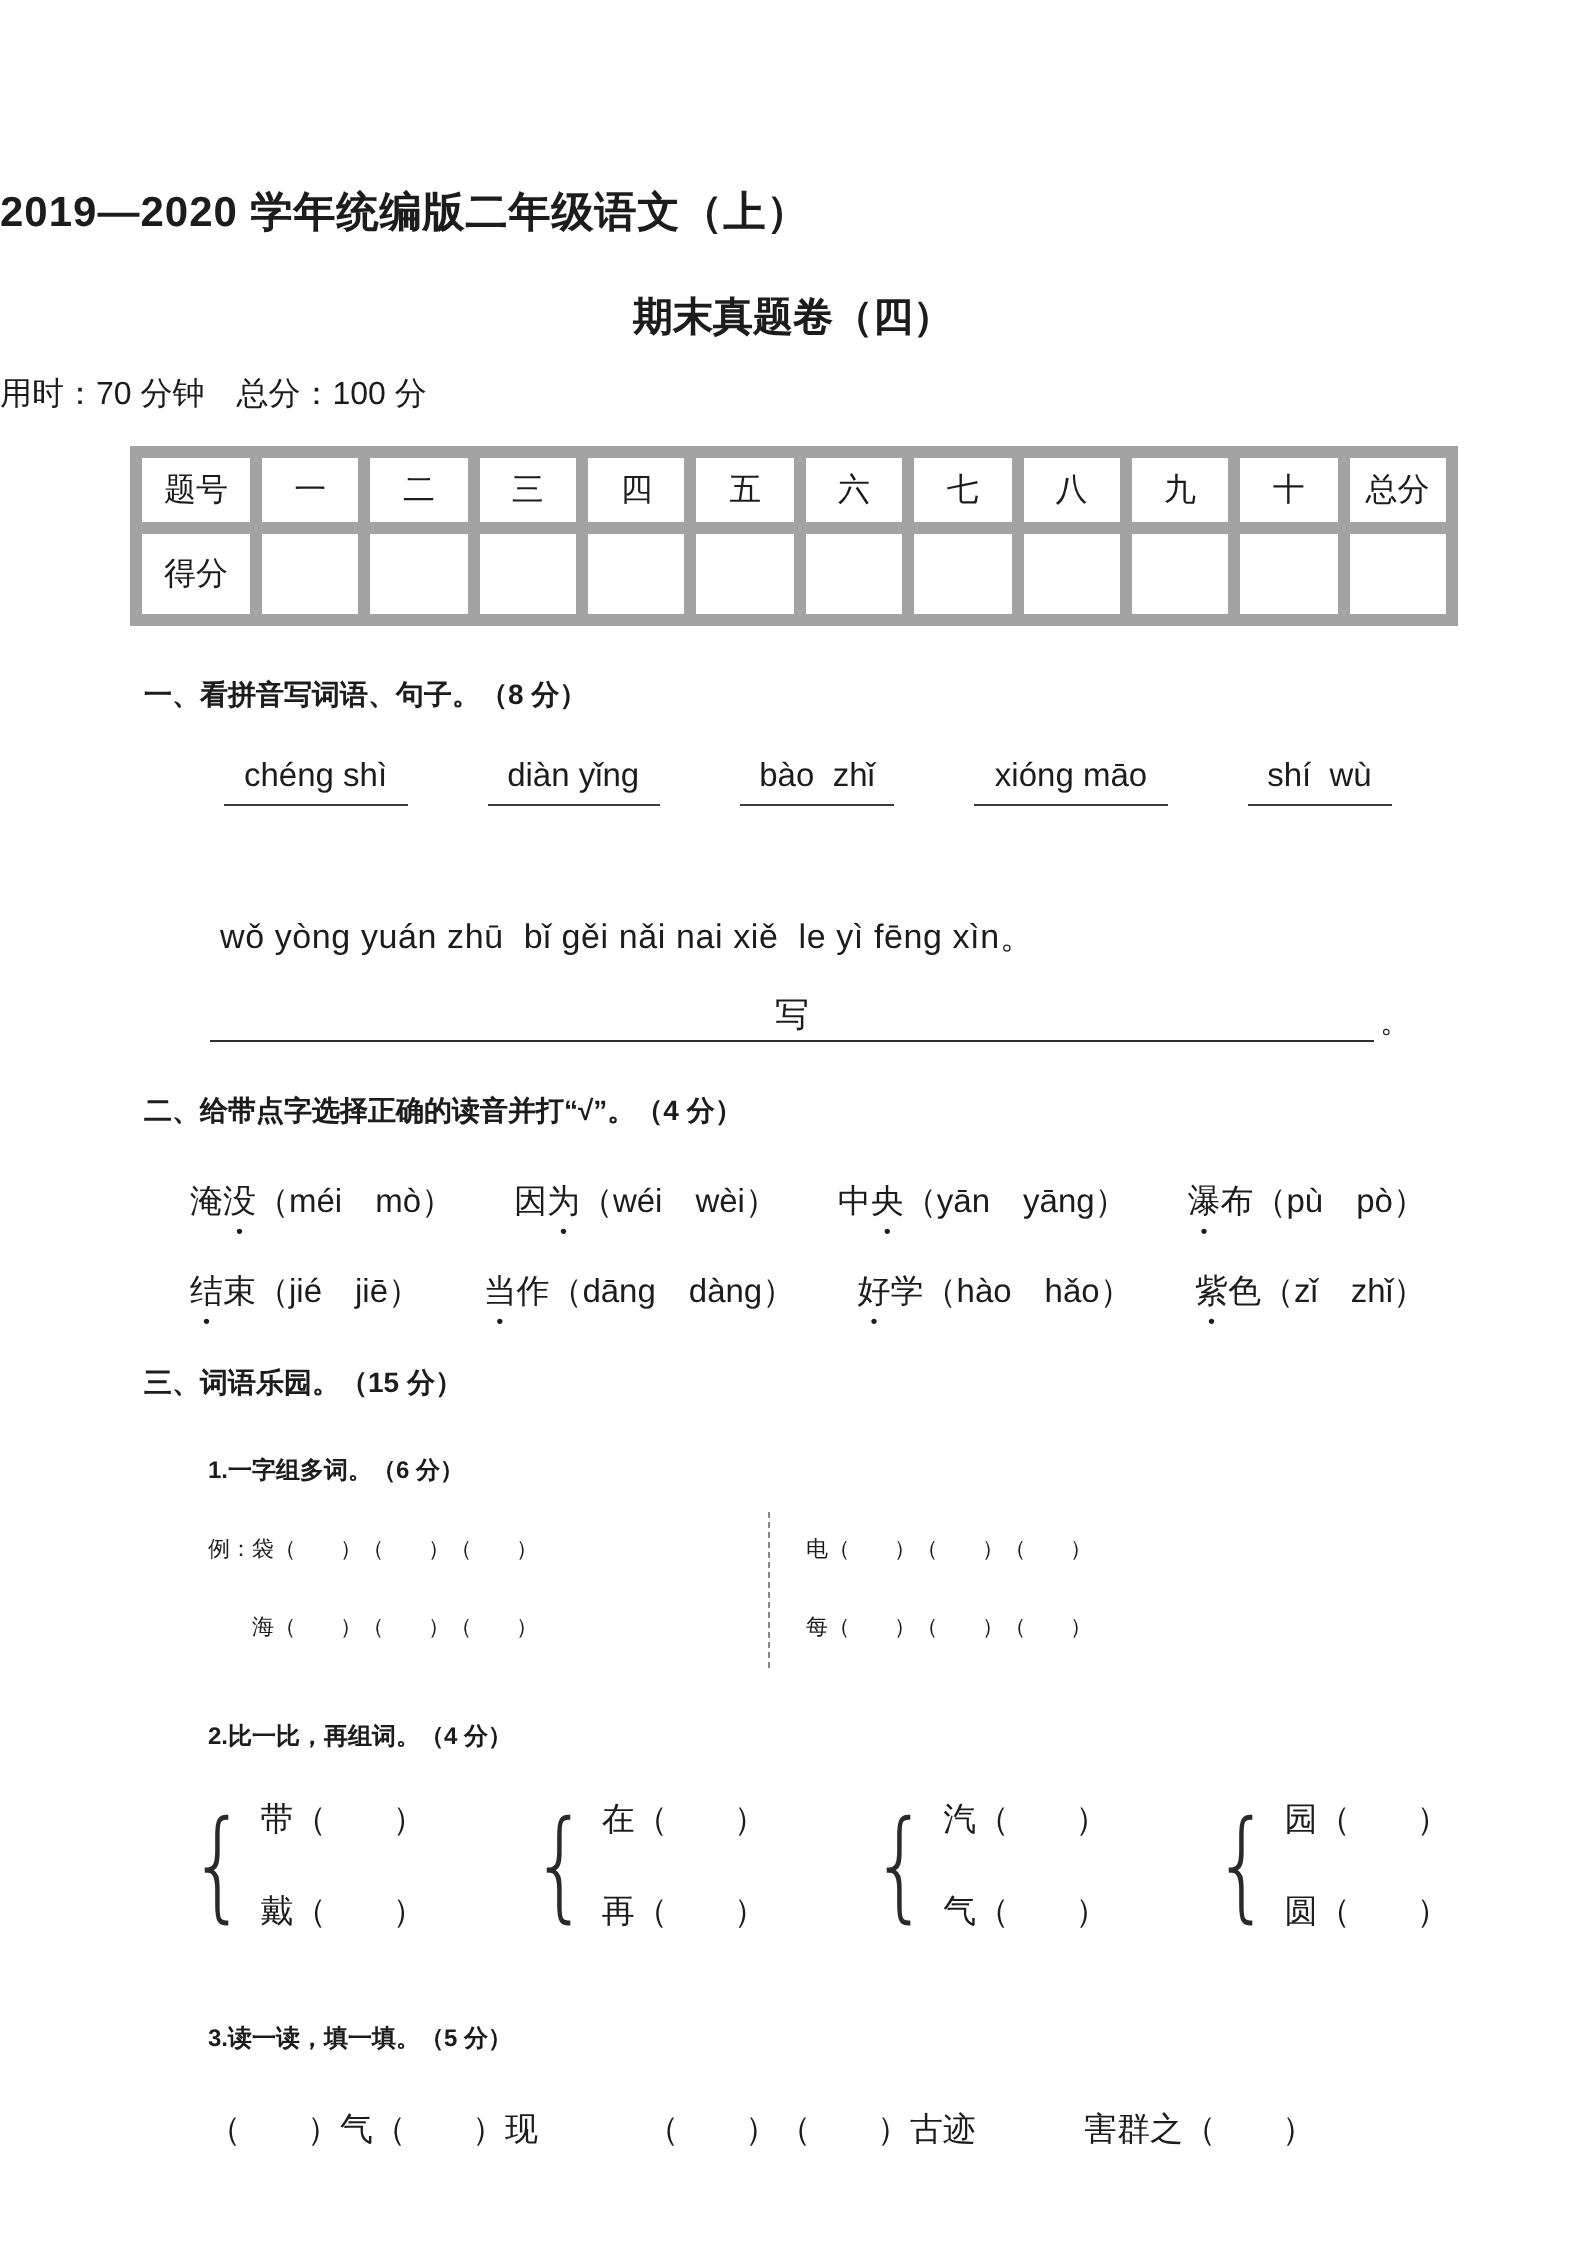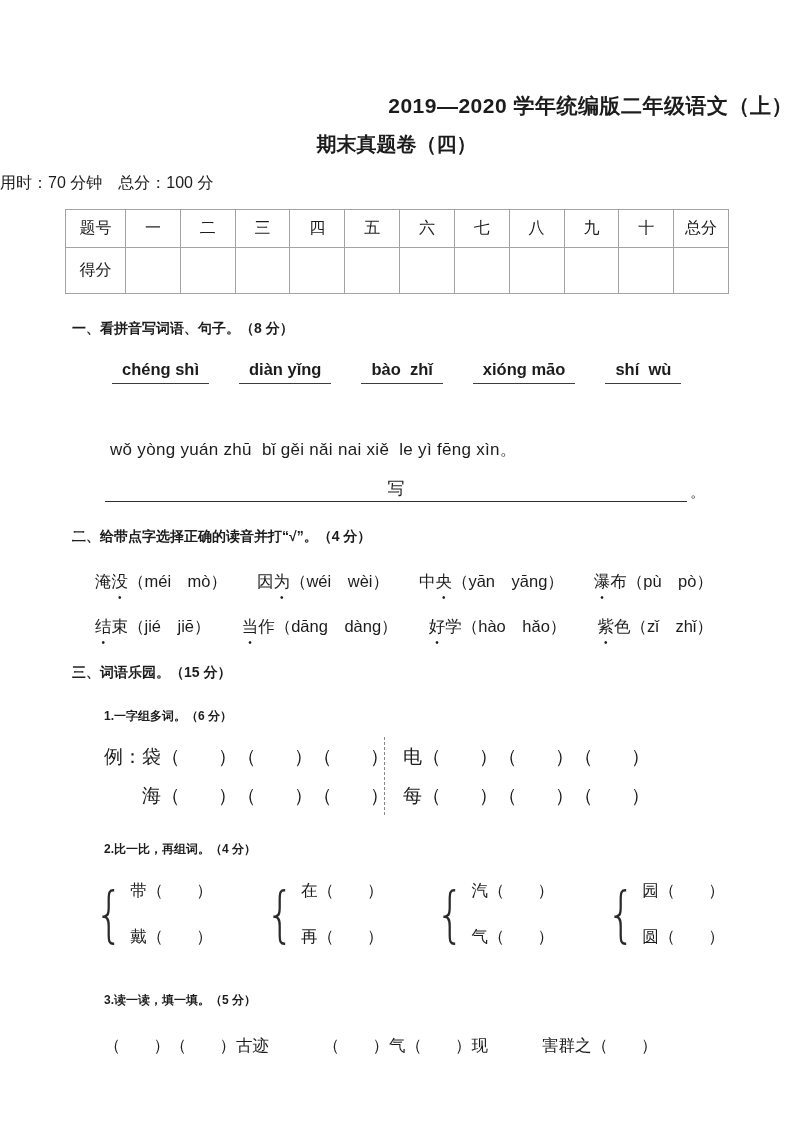--- a/index.html
+++ b/index.html
@@ -9,46 +9,46 @@
     font-family: "Liberation Sans", sans-serif;
     color: #1c1c1c;
     position: relative;
     overflow: hidden;
   }
   .pre { white-space: pre; }
 
   
   .title {
     margin-top: 92px;
-    text-align: right;
+    text-align: left;
     font-size: 21px;
     font-weight: bold;
     letter-spacing: 0.5px;
   }
   .subtitle {
-    margin-top: 11px;
+    margin-top: 25px;
     text-align: center;
     font-size: 20px;
     font-weight: bold;
   }
   .meta {
     margin-top: 15px;
     text-align: left;
     font-size: 16px;
   }
 
   
   table.score {
     margin: 15px 0 0 65px;
     border-collapse: collapse;
     table-layout: fixed;
     width: 664px;
   }
   table.score td {
-    border: 1px solid #a3a3a3;
+    border: 6px solid #a3a3a3;
     text-align: center;
     font-size: 16px;
     padding: 0;
   }
   table.score tr.hdr td { height: 38px; }
   table.score tr.scr td { height: 46px; }
   table.score td.first { width: 60px; }
 
   
   .sec-heading {
@@ -59,23 +59,22 @@
   .sub-heading {
     margin: 26px 0 0 104px;
     font-size: 12px;
     font-weight: bold;
   }
 
   
   .pinyin-row {
     margin: 22px 0 0 112px;
     display: flex;
-    gap: 30px;
-    font-size: 16.5px;
-    font-weight: bold;
+    gap: 40px;
+    font-size: 16.5px;
   }
   .pinyin-word {
     border-bottom: 1.5px solid #3c3c3c;
     padding: 0 10px 4px 10px;
   }
   .sentence {
     margin: 54px 0 0 110px;
     font-size: 17px;
     letter-spacing: 0.3px;
   }
@@ -111,21 +110,21 @@
     transform: translateX(-50%);
     bottom: -10px;
     font-size: 10px;
     color: #1c1c1c;
   }
 
   
   .wordsets {
     margin: 12px 0 0 104px;
     display: flex;
-    font-size: 19px;
+    font-size: 11px;
   }
   .wordsets .left { width: 280px; }
   .wordsets .right {
     border-left: 1px dashed #888;
     padding-left: 18px;
   }
   .wordsets .row { line-height: 39px; }
 
   
   .compare-row {
@@ -267,16 +266,16 @@
     <span class="brace">{</span>
     <span class="glines">
       <span class="pre">园（　　）</span>
       <span class="pre">圆（　　）</span>
     </span>
   </div>
 </div>
 
 <div class="sub-heading" style="margin-top: 36px;">3.读一读，填一填。（5 分）</div>
 <div class="fill-row">
+  <span class="pre">（　　）气（　　）现</span>
   <span class="pre">（　　）（　　）古迹</span>
-  <span class="pre">（　　）气（　　）现</span>
   <span class="pre">害群之（　　）</span>
 </div>
 
 </body></html>

